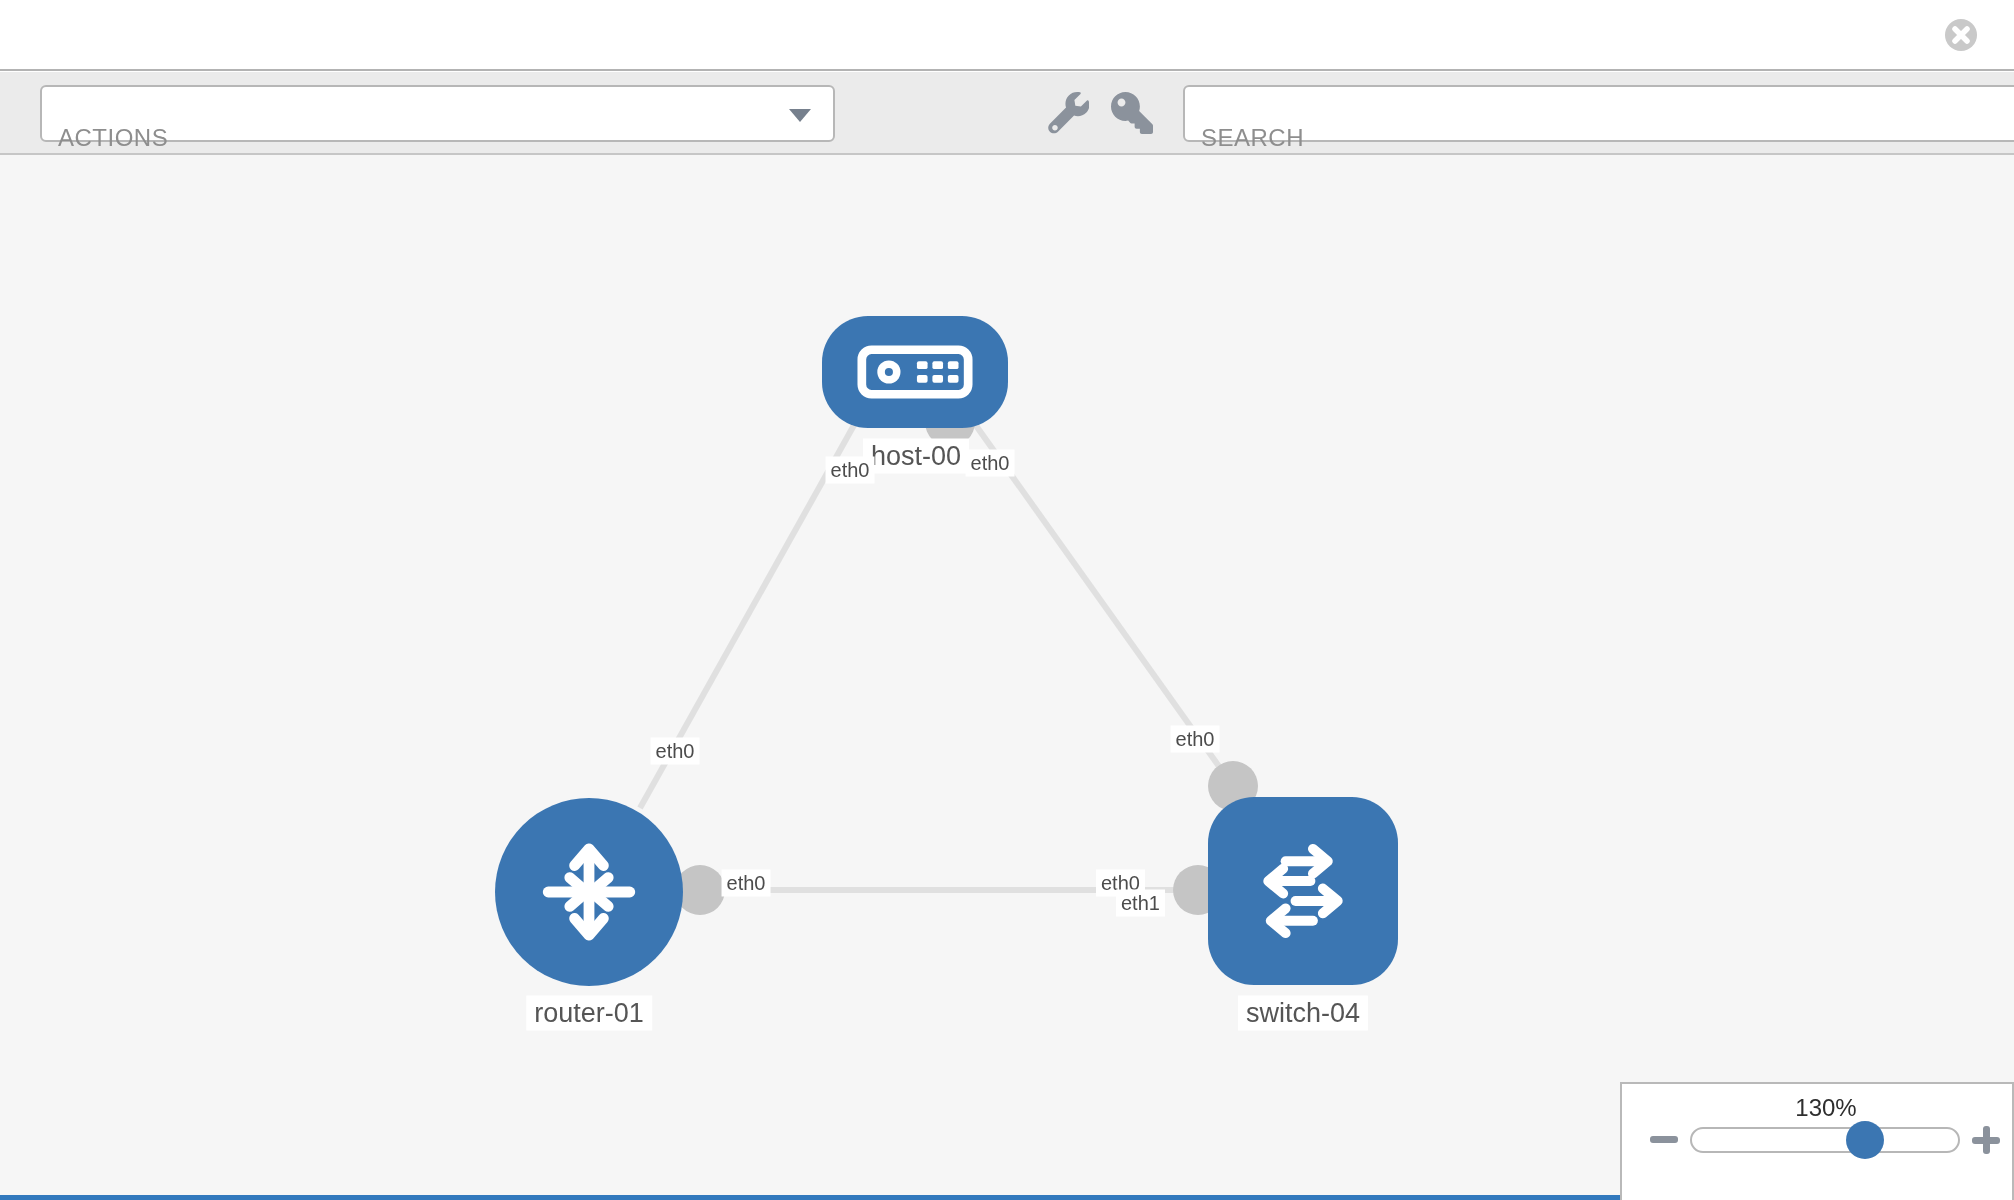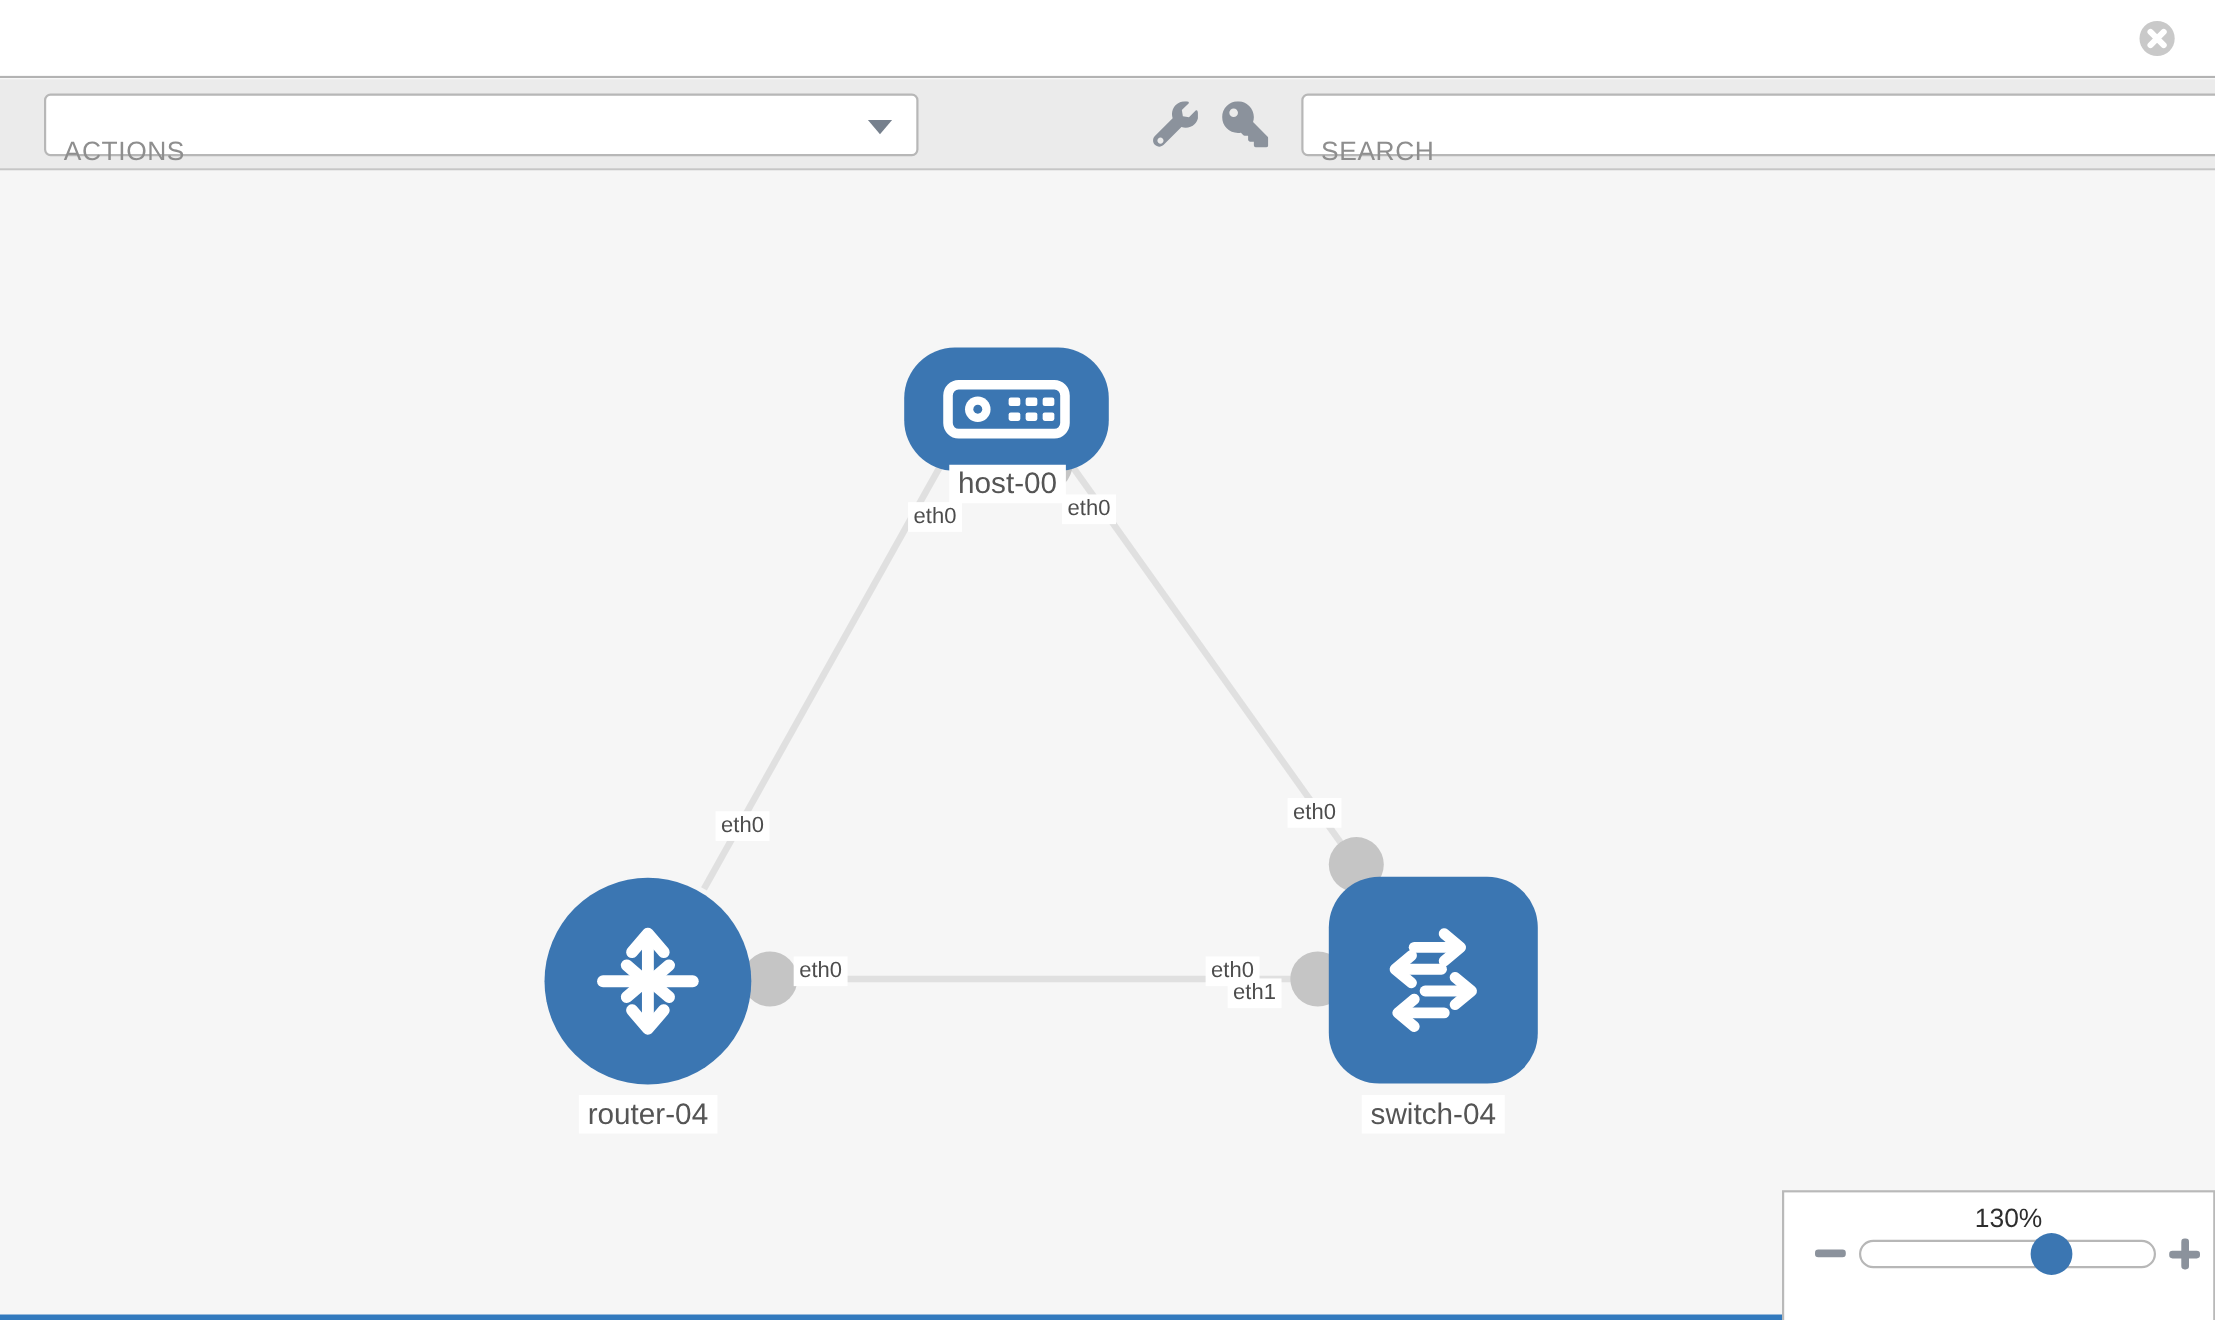--- a/index.html
+++ b/index.html
@@ -39,21 +39,21 @@
   .node { position:absolute; display:flex; align-items:center; justify-content:center;
     background:#3b76b2; cursor:pointer; }
   .node-host   { left:822px;  top:161px; width:186px; height:112px; border-radius:46px; }
   .node-router { left:495px;  top:643px; width:188px; height:188px; border-radius:50%; }
   .node-switch { left:1208px; top:642px; width:190px; height:188px; border-radius:46px; }
   .nlabel { position:absolute; transform:translate(-50%,-50%); background:#fff;
     color:#555555; font-size:27px; padding:2px 8px; white-space:nowrap; }
   .plabel { position:absolute; transform:translate(-50%,-50%); background:#fff;
     color:#4c4c4c; font-size:20px; padding:2px 5px; white-space:nowrap; }
   .plabel-abs { transform:translateY(-50%); }  
-  .lbl-host      { left:916px;  top:285px; }
+  .lbl-host      { left:916px;  top:301px; }
   .lbl-router    { left:589px;  top:858px; }
   .lbl-switch    { left:1303px; top:858px; }
   .if-host-left  { left:850px;  top:315px; }
   .if-host-right { left:990px;  top:308px; }
   .if-mid-left   { left:675px;  top:596px; }
   .if-mid-right  { left:1195px; top:584px; }
   .if-center     { left:746px;  top:728px; }
   .if-ov-back    { left:1096px; top:728px; z-index:1; }
   .if-ov-front   { left:1116px; top:748px; z-index:2; }
 
@@ -169,21 +169,21 @@
             <path d="M34 32 L22 42 L34 52"></path>
           <path d="M44 58 L72 58"></path>
             <path d="M66 48 L78 58 L66 68"></path>
           <path d="M58 74 L30 74"></path>
             <path d="M36 64 L24 74 L36 84"></path>
         </g>
       </svg>
     </div>
 
     <div class="nlabel lbl-host">host-00</div>
-    <div class="nlabel lbl-router">router-04</div>
+    <div class="nlabel lbl-router">router-01</div>
     <div class="nlabel lbl-switch">switch-04</div>
 
     <div class="plabel if-host-left">eth0</div>
     <div class="plabel if-host-right">eth0</div>
     <div class="plabel if-mid-left">eth0</div>
     <div class="plabel if-mid-right">eth0</div>
     <div class="plabel if-center">eth0</div>
     <div class="plabel plabel-abs if-ov-back">eth0</div>
     <div class="plabel plabel-abs if-ov-front">eth1</div>
   </div>

